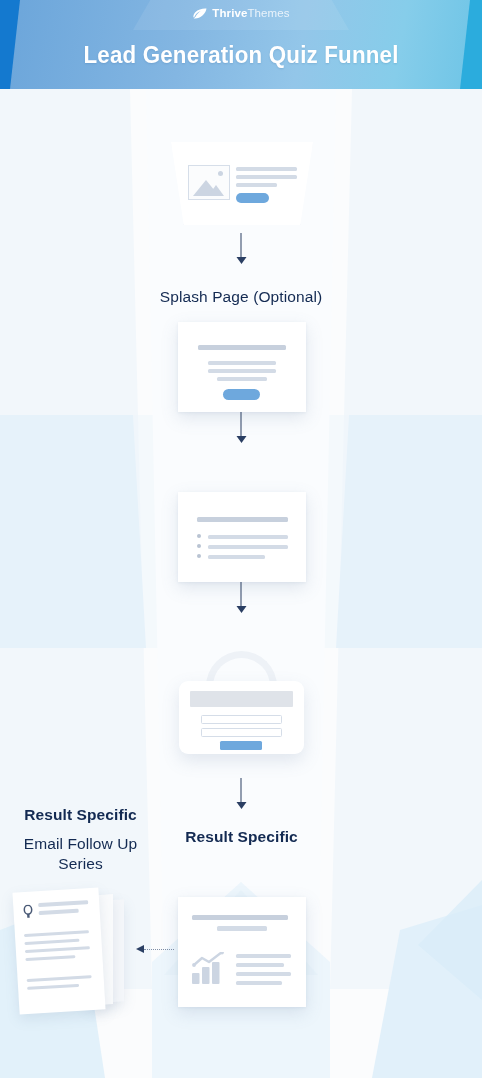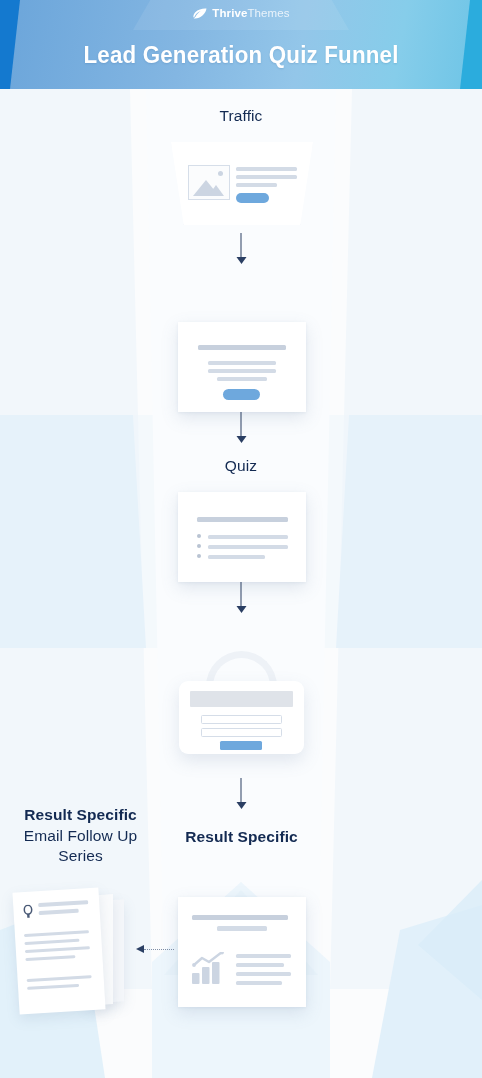--- a/index.html
+++ b/index.html
@@ -454,58 +454,55 @@
         <path d="M15.2 0.6 C11.4 0.2 6.2 1.4 3.0 4.6 C1.4 6.2 0.8 8.4 0.9 10.4 L2.4 9.2 C3.4 6.9 5.6 4.6 8.9 3.3 C6.4 5.0 4.3 7.2 3.3 9.6 L1.2 11.4 C4.6 11.9 8.2 10.7 10.9 8.3 C13.6 5.9 15.0 3.0 15.2 0.6 Z" fill="#ffffff"></path>
       </svg>
       <span class="logo-text"><span class="lt-bold">Thrive</span><span class="lt-light">Themes</span></span>
     </div>
 
     <div class="header-title">Lead Generation Quiz Funnel</div>
   </div>
 
   <div class="body-area">
 
-    <div class="step" style="top:17px;">
-      <span class="step-label">Traffic</span>
-    </div>
 
     <div class="card card-traffic">
       <div class="traffic-imgbox">
         <div class="mountain"></div>
         <div class="mountain2"></div>
         <div class="sun"></div>
       </div>
       <div class="line" style="position:absolute;left:65px;top:25px;width:61px;height:3.5px;"></div>
       <div class="line" style="position:absolute;left:65px;top:33px;width:61px;height:3.5px;"></div>
       <div class="line" style="position:absolute;left:65px;top:41px;width:41px;height:3.5px;"></div>
       <div class="btn-blue" style="position:absolute;left:65px;top:51px;width:33px;height:10px;"></div>
     </div>
 
     <div class="arrow-v" style="top:144px;height:31px;">
       <div class="stem" style="height:24px;"></div>
       <div class="head" style="top:24px;"></div>
     </div>
 
+    <div class="step" style="top:198px;">
+      <span class="step-label">Splash Page (Optional)</span>
+    </div>
 
     <div class="card card-splash">
       <div class="line line-dark" style="position:absolute;left:20px;top:23px;width:88px;height:5px;"></div>
       <div class="line" style="position:absolute;left:30px;top:39px;width:68px;height:4px;"></div>
       <div class="line" style="position:absolute;left:30px;top:47px;width:68px;height:4px;"></div>
       <div class="line" style="position:absolute;left:39px;top:55px;width:50px;height:4px;"></div>
       <div class="btn-blue" style="position:absolute;left:45px;top:67px;width:37px;height:11px;"></div>
     </div>
 
     <div class="arrow-v" style="top:323px;height:31px;">
       <div class="stem" style="height:24px;"></div>
       <div class="head" style="top:24px;"></div>
     </div>
 
-    <div class="step" style="top:367px;">
-      <span class="step-label">Quiz</span>
-    </div>
 
     <div class="card card-quiz">
       <div class="line line-dark" style="position:absolute;left:19px;top:25px;width:91px;height:5px;"></div>
 
       <div class="bullet" style="left:19px;top:42px;"></div>
       <div class="line" style="position:absolute;left:30px;top:43px;width:80px;height:3.5px;"></div>
 
       <div class="bullet" style="left:19px;top:52px;"></div>
       <div class="line" style="position:absolute;left:30px;top:53px;width:80px;height:3.5px;"></div>
 
@@ -529,21 +526,21 @@
       </div>
     </div>
 
     <div class="arrow-v" style="top:689px;height:31px;">
       <div class="stem" style="height:24px;"></div>
       <div class="head" style="top:24px;"></div>
     </div>
 
     <div style="position:absolute;left:8px;top:716px;width:145px;text-align:center;">
       <div class="step-label strong">Result Specific</div>
-      <div class="step-label" style="line-height:1.32;">Email Follow Up Series</div>
+      <div class="step-label" style="line-height:1.32;margin-top:8px;">Email Follow Up Series</div>
     </div>
 
     <div style="position:absolute;left:160px;top:738px;width:163px;text-align:center;">
       <div class="step-label strong">Result Specific</div>
     </div>
 
   </div>
 
   <div class="email-stack">
     <div class="email-page p3"></div>

